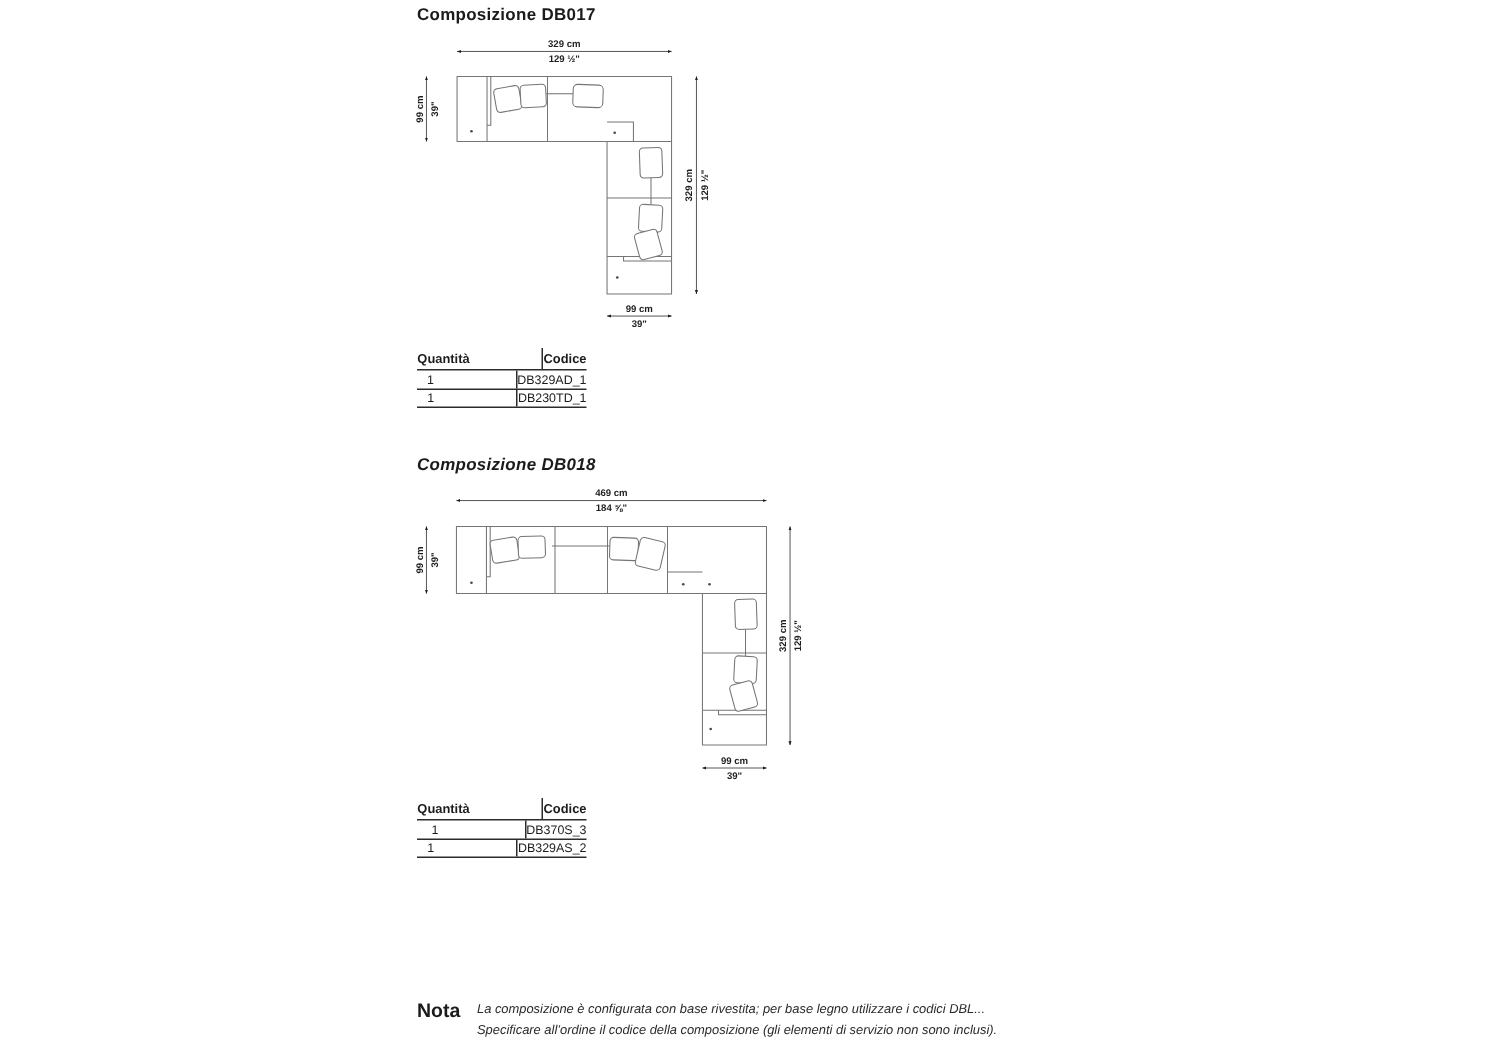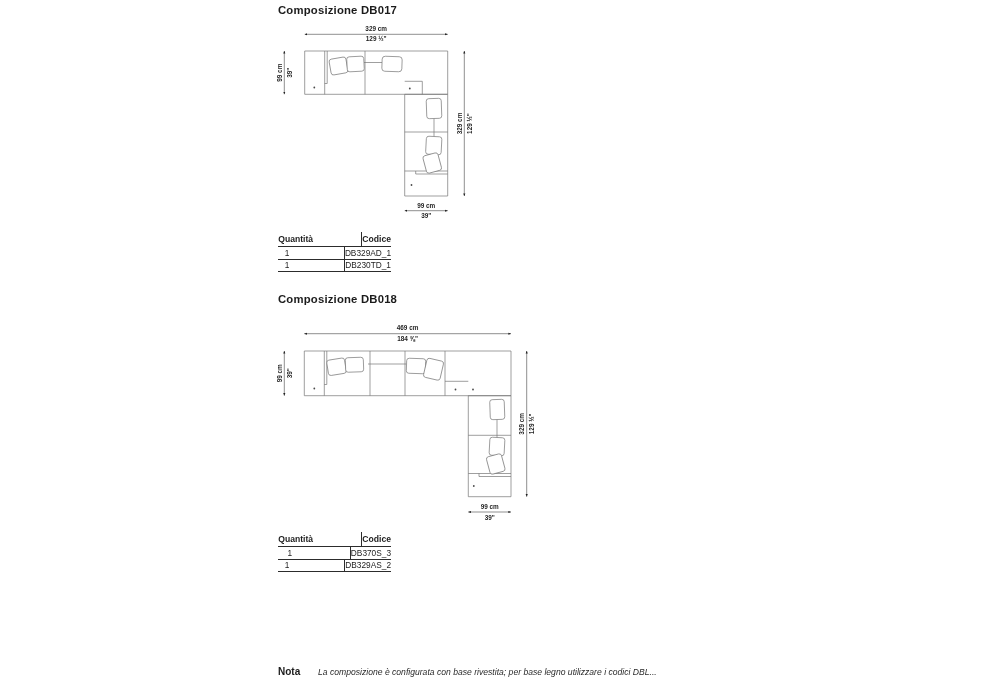--- a/index.html
+++ b/index.html
@@ -11,21 +11,21 @@
   .cush{fill:#ffffff;stroke:#757575;stroke-width:0.7;}
   .dimline{stroke:#1e1e1e;stroke-width:0.5;}
   .dimtxt{font-family:"Liberation Sans",sans-serif;font-size:6.4px;font-weight:bold;fill:#1e1e1e;}
   .dot{fill:#4a4a4a;stroke:none;}
   .ctable{position:absolute;width:113px;}
   .ctable .row{display:flex;border-bottom:1px solid #2c2c2c;}
   .ctable .hdr{height:14px;font-weight:bold;font-size:8.6px;}
   .ctable .datarow{height:11.5px;font-size:8.3px;}
   .ctable .c1{width:55px;display:flex;align-items:center;justify-content:center;}
   .ctable .c2{flex:1;border-left:1px solid #2c2c2c;display:flex;align-items:center;justify-content:center;margin-left:48px;}
-  .note-label{position:absolute;left:278px;top:666px;font-size:10px;font-weight:bold;color:#1b1b1b;}
+  .note-label{position:absolute;left:278px;top:666px;font-size:13px;font-weight:bold;color:#1b1b1b;}
   .note-text{position:absolute;left:318px;top:666px;font-size:8.6px;line-height:13.6px;color:#2a2a2a;font-style:italic;}
   .note-text div{white-space:nowrap;}
 </style>
 </head>
 <body>
 
 <div id="page">
 
   <div class="comp-title" style="left:278px;top:4px;">Composizione DB017</div>
 
@@ -93,21 +93,21 @@
     <div class="row datarow">
       <div class="c1">1</div>
       <div class="c2">DB329AD_1</div>
     </div>
     <div class="row datarow">
       <div class="c1">1</div>
       <div class="c2">DB230TD_1</div>
     </div>
   </div>
 
-  <div class="comp-title" style="left:278px;top:293px;">Composizione DB018</div>
+  <div class="comp-title" style="left:278px;top:304px;font-style:italic;">Composizione DB018</div>
 
   <svg style="left:270px;top:320px;" width="275" height="206" viewBox="0 0 275 206">
     <defs>
       <marker id="ar2" viewBox="0 0 10 10" refX="9.5" refY="5" markerWidth="5.5" markerHeight="5.5" orient="auto-start-reverse">
         <path d="M0,1.2 L10,5 L0,8.8 Z" fill="#1e1e1e"></path>
       </marker>
     </defs>
 
     <g>
       <line class="dimline" x1="34.3" y1="13.7" x2="241" y2="13.7" marker-start="url(#ar2)" marker-end="url(#ar2)"></line>
@@ -173,15 +173,16 @@
     </div>
     <div class="row datarow">
       <div class="c1">1</div>
       <div class="c2">DB329AS_2</div>
     </div>
   </div>
 
   <div class="note-label">Nota</div>
   <div class="note-text">
     <div>La composizione è configurata con base rivestita; per base legno utilizzare i codici DBL...</div>
+    <div>Specificare all’ordine il codice della composizione (gli elementi di servizio non sono inclusi).</div>
   </div>
 
 </div>
 
 </body></html>

